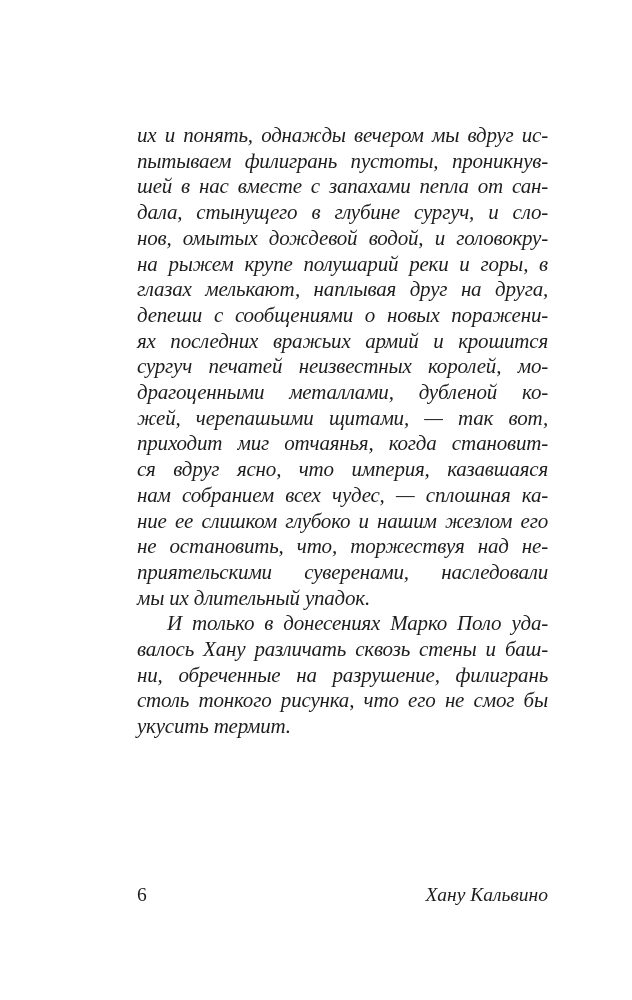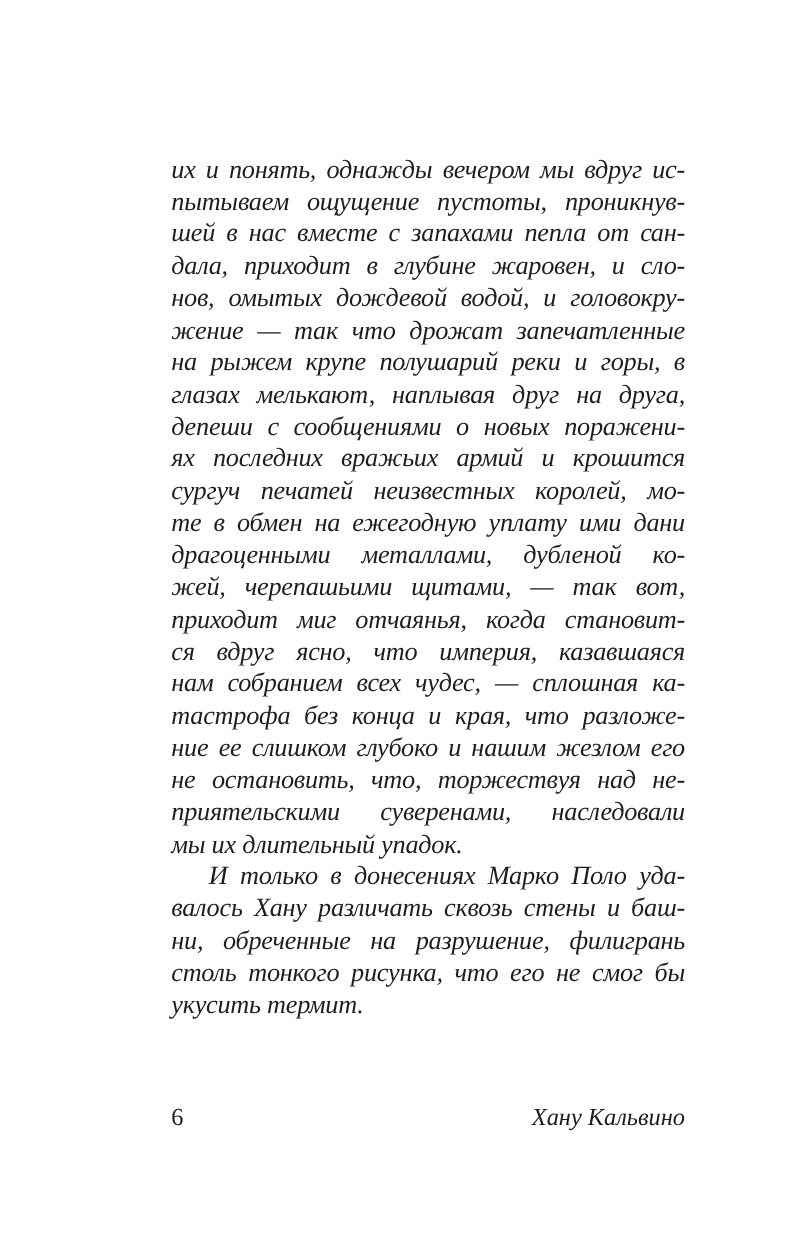--- a/index.html
+++ b/index.html
@@ -57,37 +57,34 @@
     font-style: italic;
   }
 </style>
 </head>
 <body>
 
 <div class="page">
   <div class="text-block" style="color: rgb(29, 29, 29);">
       <div class="paragraph">
         <div class="line">их и понять, однажды вечером мы вдруг ис-</div>
-        <div class="line">пытываем ощущение пустоты, проникнув-</div>
+        <div class="line">пытываем филигрань пустоты, проникнув-</div>
         <div class="line">шей в нас вместе с запахами пепла от сан-</div>
-        <div class="line">дала, приходит в глубине жаровен, и сло-</div>
+        <div class="line">дала, стынущего в глубине сургуч, и сло-</div>
         <div class="line">нов, омытых дождевой водой, и головокру-</div>
-        <div class="line">жение — так что дрожат запечатленные</div>
         <div class="line">на рыжем крупе полушарий реки и горы, в</div>
         <div class="line">глазах мелькают, наплывая друг на друга,</div>
         <div class="line">депеши с сообщениями о новых поражени-</div>
         <div class="line">ях последних вражьих армий и крошится</div>
         <div class="line">сургуч печатей неизвестных королей, мо-</div>
-        <div class="line">те в обмен на ежегодную уплату ими дани</div>
         <div class="line">драгоценными металлами, дубленой ко-</div>
         <div class="line">жей, черепашьими щитами, — так вот,</div>
         <div class="line">приходит миг отчаянья, когда становит-</div>
         <div class="line">ся вдруг ясно, что империя, казавшаяся</div>
         <div class="line">нам собранием всех чудес, — сплошная ка-</div>
-        <div class="line">тастрофа без конца и края, что разложе-</div>
         <div class="line">ние ее слишком глубоко и нашим жезлом его</div>
         <div class="line">не остановить, что, торжествуя над не-</div>
         <div class="line">приятельскими суверенами, наследовали</div>
         <div class="line no-justify">мы их длительный упадок.</div>
       </div>
       <div class="paragraph">
         <div class="line indent">И только в донесениях Марко Поло уда-</div>
         <div class="line">валось Хану различать сквозь стены и баш-</div>
         <div class="line">ни, обреченные на разрушение, филигрань</div>
         <div class="line">столь тонкого рисунка, что его не смог бы</div>

